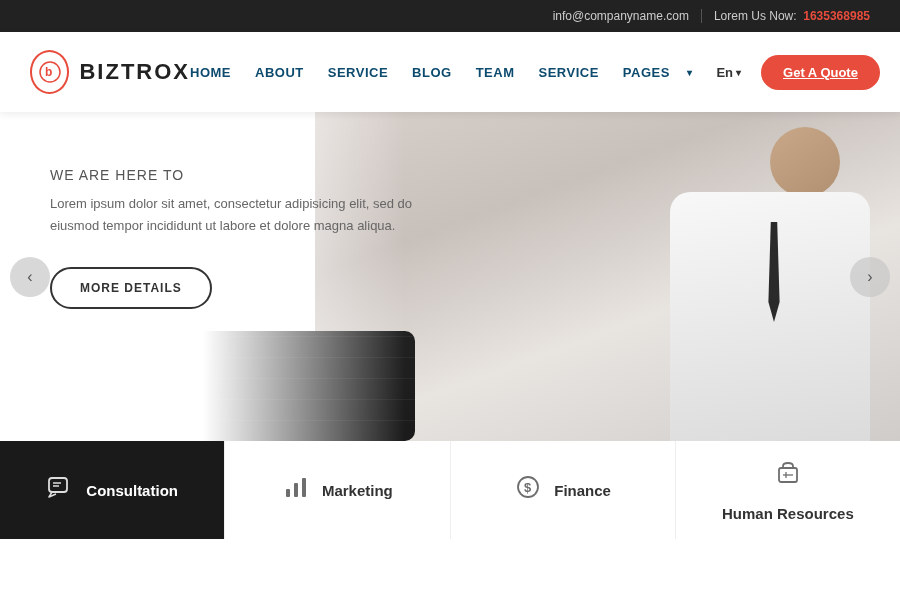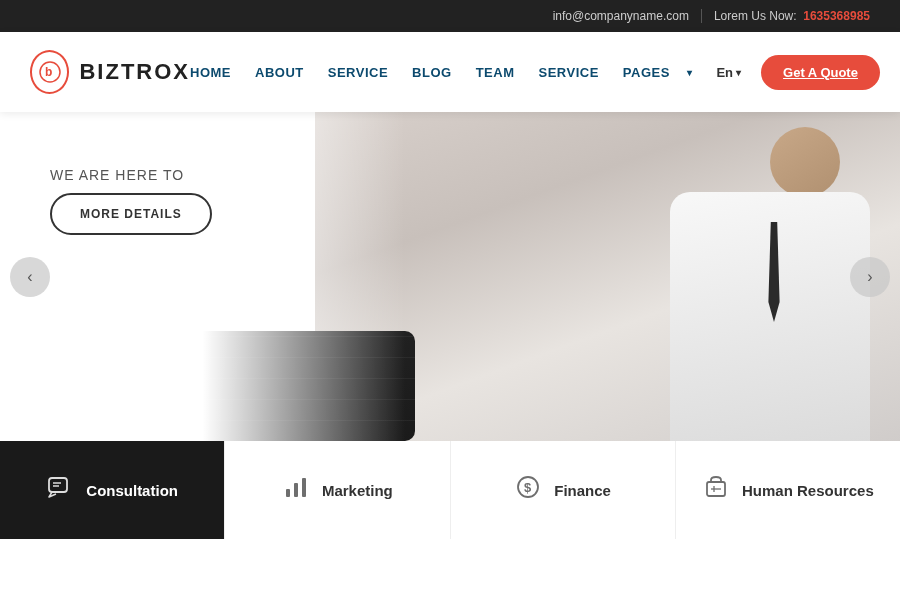--- a/index.html
+++ b/index.html
@@ -248,20 +248,21 @@
     <div style="position:absolute;right:118px;top:110px;width:16px;height:100px;background:#2a2a2a;clip-path:polygon(30% 0,70% 0,85% 80%,50% 100%,15% 80%);"></div>
 
     <div style="position:absolute;bottom:0;left:-120px;width:220px;height:110px;background:linear-gradient(145deg,#2a2a2a,#1a1a1a);border-radius:10px;z-index:2;"></div>
     <div style="position:absolute;bottom:0;left:-120px;width:220px;height:110px;border-radius:10px;background:repeating-linear-gradient(0deg,transparent,transparent 20px,rgba(255,255,255,0.05) 20px,rgba(255,255,255,0.05) 21px);z-index:3;"></div>
   </div>
 
   <div style="position:absolute;top:0;left:0;width:45%;height:100%;background:linear-gradient(to right, rgba(255,255,255,1) 50%, rgba(255,255,255,0) 100%);z-index:3;pointer-events:none;"></div>
 
   <div class="hero-content">
     <p class="hero-subtitle">WE ARE HERE TO</p>
+    <p class="hero-desc">Lorem ipsum dolor sit amet, consectetur adipisicing elit, sed do eiusmod tempor incididunt ut labore et dolore magna aliqua.</p>
     <button class="hero-btn">MORE DETAILS</button>
   </div>
 
   <button class="arrow-btn arrow-left">
     <span>‹</span>
   </button>
   <button class="arrow-btn arrow-right">
     <span>›</span>
   </button>
 </section>
@@ -294,21 +295,21 @@
   <div class="service-item">
     <span class="service-icon">
       <svg width="28" height="28" viewBox="0 0 28 28" fill="none">
         <circle cx="14" cy="14" r="10" stroke="#555" stroke-width="1.8" fill="none"></circle>
         <text x="10" y="19" font-size="13" fill="#555" font-weight="bold">$</text>
       </svg>
     </span>
     <span class="service-label">Finance</span>
   </div>
 
-  <div class="service-item" style="border-right:none;">
+  <div class="service-item" style="border-right:none;flex-direction:column;">
     <span class="service-icon">
       <svg width="28" height="28" viewBox="0 0 28 28" fill="none">
         <rect x="5" y="9" width="18" height="14" rx="2" stroke="#555" stroke-width="1.8" fill="none"></rect>
         <path d="M9 9 V7 Q9 4 14 4 Q19 4 19 7 V9" stroke="#555" stroke-width="1.8" fill="none"></path>
         <line x1="9" y1="16" x2="19" y2="16" stroke="#555" stroke-width="1.3"></line>
         <line x1="12" y1="13" x2="12" y2="19" stroke="#555" stroke-width="1.3"></line>
       </svg>
     </span>
     <span class="service-label">Human Resources</span>
   </div>

